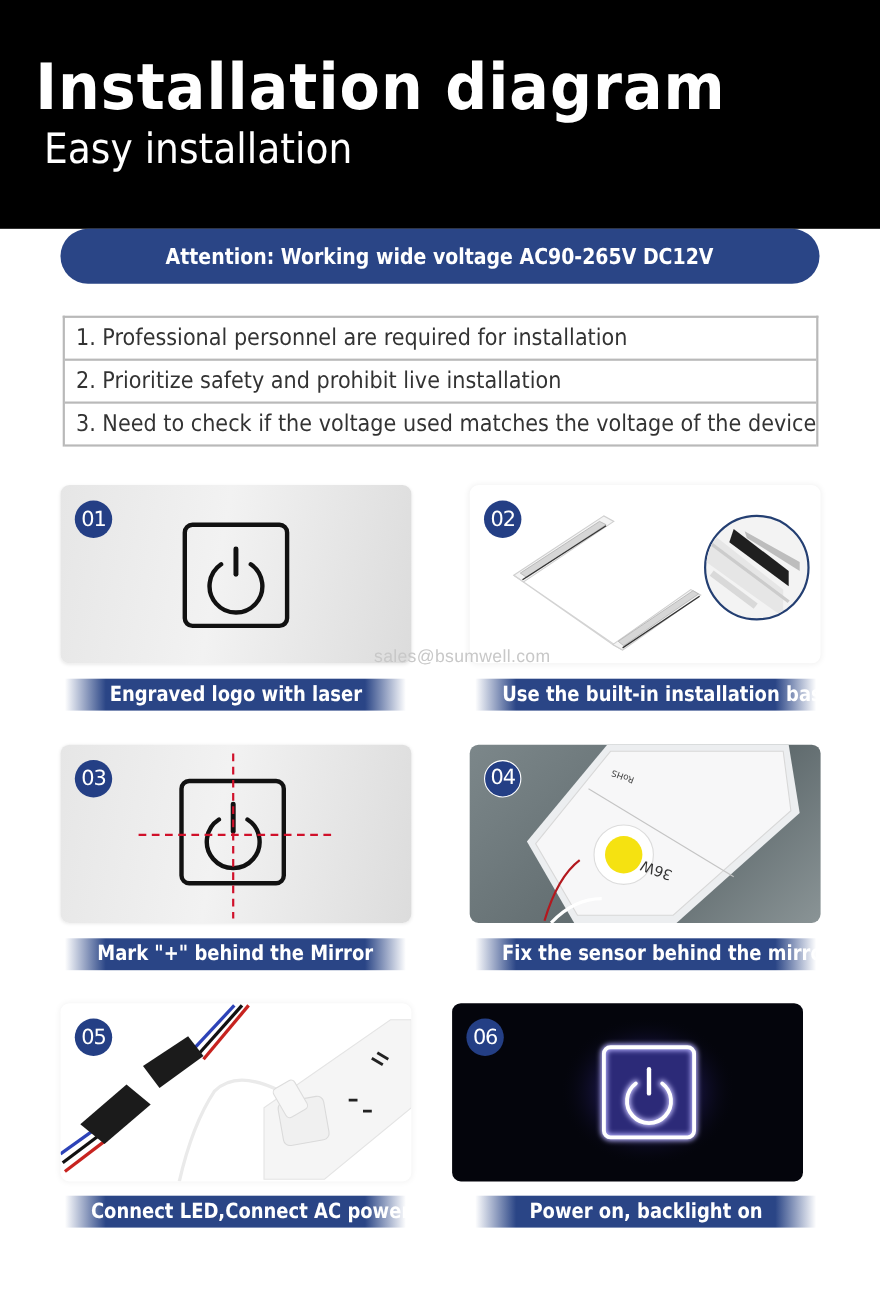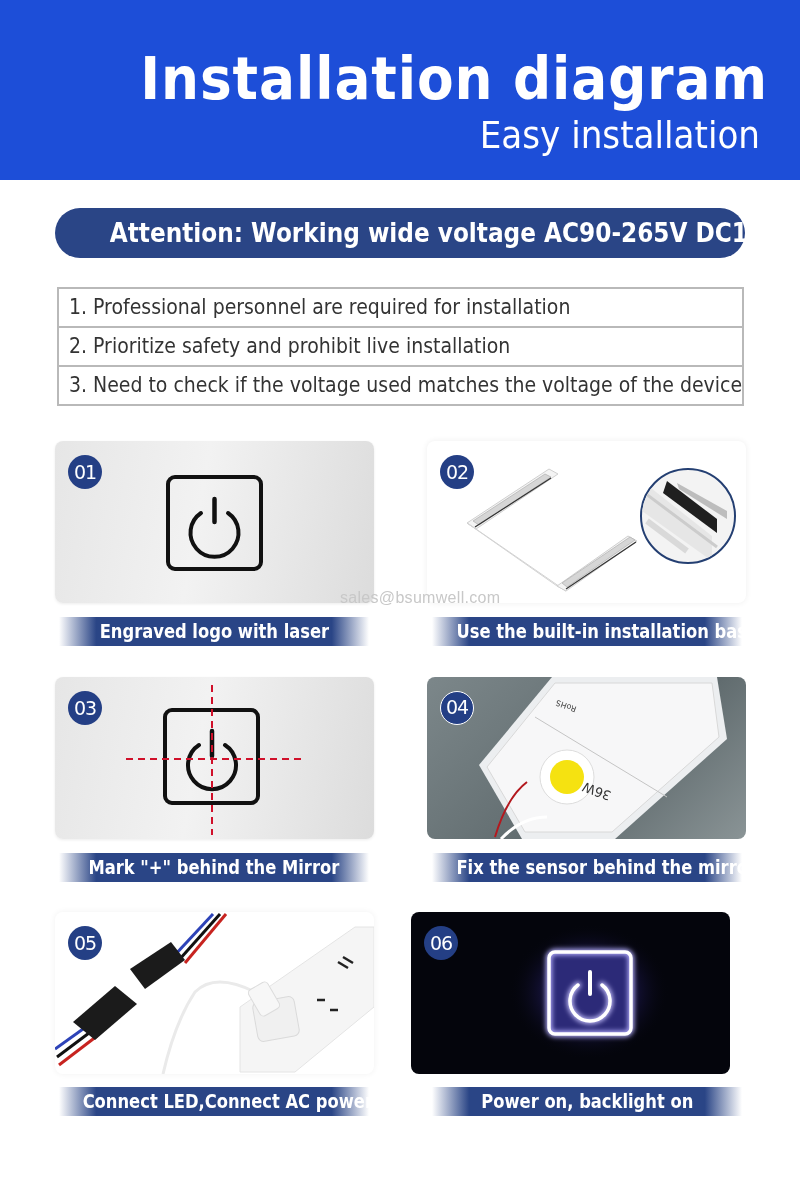--- a/index.html
+++ b/index.html
@@ -1,39 +1,39 @@
 <!DOCTYPE html>
 <html><head>
 <meta charset="utf-8">
 <style>
   * { box-sizing: border-box; margin: 0; padding: 0; }
   html, body { width: 800px; height: 1196px; background: #ffffff; overflow: hidden; }
   body { position: relative; font-family: "Liberation Sans", "DejaVu Sans", sans-serif; }
 
   .header {
-    position: absolute; left: 0; top: 0; width: 800px; height: 180px;
-    background: #1d4ed8; color: #ffffff; text-align: right;
+    position: absolute; left: 0; top: 0; width: 800px; height: 208px;
+    background: #000000; color: #ffffff; text-align: left;
   }
   .header .title {
     position: absolute; left: 0; right: 0; top: 44px;
     font-size: 58px; font-weight: bold; letter-spacing: 1px; line-height: 70px;
     font-family: "DejaVu Sans", sans-serif;
     transform: scaleX(0.92);
   }
   .header .subtitle {
     position: absolute; left: 0; right: 0; top: 112px;
     font-size: 38px; font-weight: normal; line-height: 46px;
     font-family: "DejaVu Sans", sans-serif;
     transform: scaleX(0.9);
   }
 
   .attention {
     position: absolute; left: 55px; top: 208px; width: 690px; height: 50px;
     background: #2a4586; border-radius: 25px; color: #fff;
-    font-size: 27px; font-weight: bold; line-height: 50px; text-align: center;
+    font-size: 20px; font-weight: bold; line-height: 50px; text-align: center;
     font-family: "DejaVu Sans", sans-serif;
     white-space: nowrap;
   }
   .attention span.inner { display: inline-block; transform: scaleX(0.86); transform-origin: center; }
 
   .notes {
     position: absolute; left: 57px; top: 287px; width: 687px;
     border: 2px solid #b9b9b9; border-bottom: none;
   }
   .notes .row {

